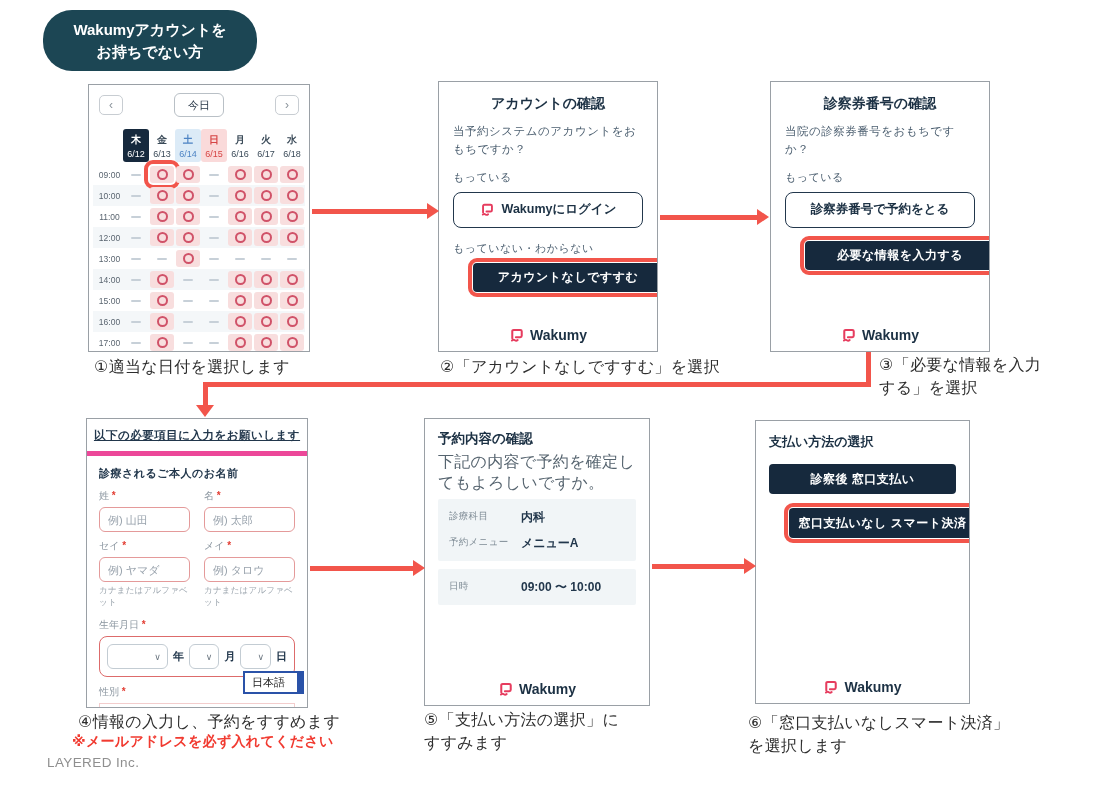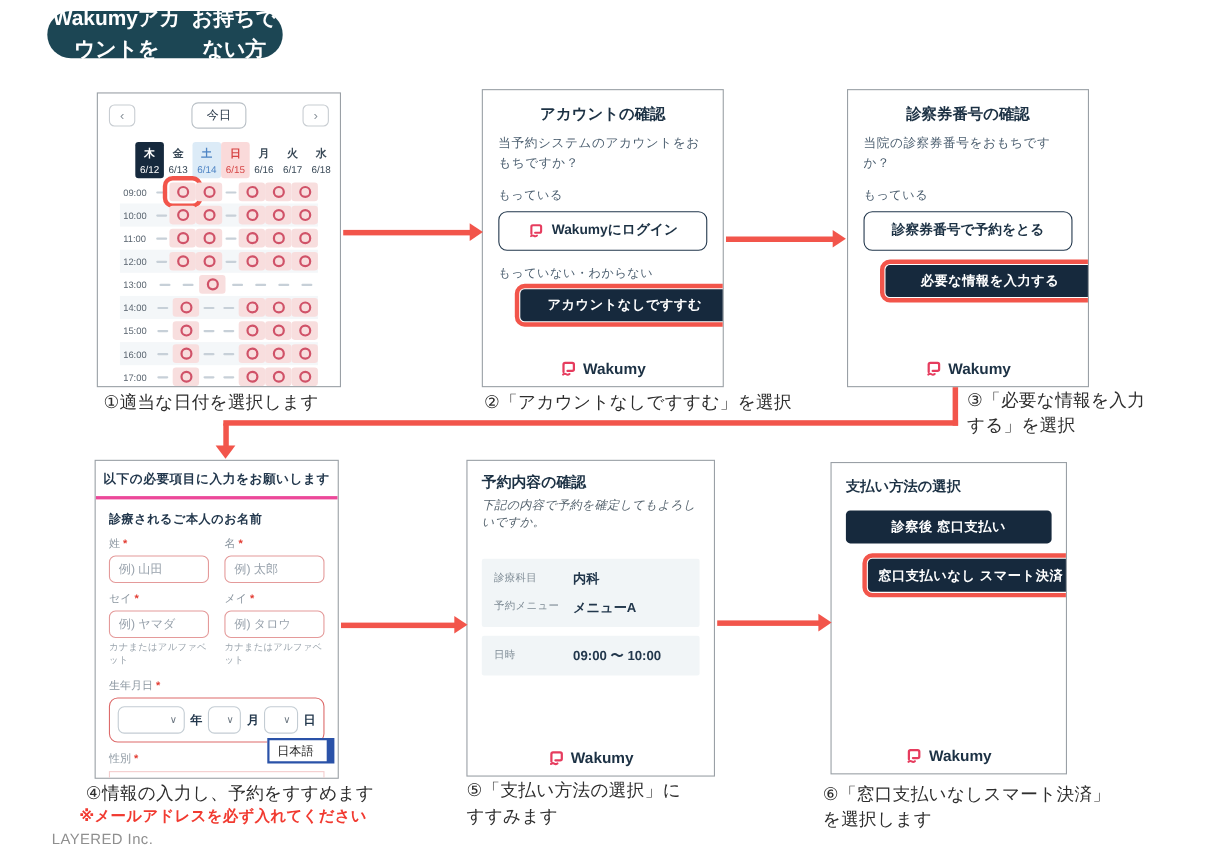--- a/index.html
+++ b/index.html
@@ -5,23 +5,23 @@
   :root{
     --navy:#16293d; --title:#1c3144; --body:#4c5f70; --red:#f2554b;
     --pink:#e63c5e; --ring:#d05268; --chip:#f8dede; --panelborder:#9aa0a6;
   }
   *{box-sizing:border-box; margin:0; padding:0;}
   html,body{background:#ffffff;}
   body{font-family:"Liberation Sans","DejaVu Sans",sans-serif; color:var(--title);}
   #canvas{position:relative; width:1110px; height:785px; background:#fff; overflow:hidden;}
 
   
-  .badge{position:absolute; left:43px; top:10px; width:214px; height:43px; background:#1c4654;
-    border-radius:29px; color:#fff; font-weight:bold; font-size:19px; line-height:1.45;
-    display:flex; flex-direction:row; align-items:center; justify-content:center; text-align:center;}
+  .badge{position:absolute; left:43px; top:10px; width:214px; height:61px; background:#1c4654;
+    border-radius:29px; color:#fff; font-weight:bold; font-size:15px; line-height:1.45;
+    display:flex; flex-direction:column; align-items:center; justify-content:center; text-align:center;}
 
   
   .panel{position:absolute; background:#fff; border:1px solid var(--panelborder); overflow:hidden;}
   #p1{left:88px; top:84px; width:222px; height:268px;}
   #p2{left:438px; top:81px; width:220px; height:271px;}
   #p3{left:770px; top:81px; width:220px; height:271px;}
   #p4{left:86px; top:418px; width:222px; height:290px;}
   #p5{left:424px; top:418px; width:226px; height:288px;}
   #p6{left:755px; top:420px; width:215px; height:284px;}
 
@@ -33,21 +33,21 @@
   .todaybtn{position:absolute; left:50%; transform:translateX(-50%); top:0; width:50px; height:24px;
     border:1px solid #b9c0c6; border-radius:6px; background:#fff; font-size:11px; color:#2b3a4a;
     line-height:22px; text-align:center; cursor:pointer;}
   .dayrow{display:grid; grid-template-columns:30px repeat(7,1fr); margin:6px 4px 2px; }
   .dayh{text-align:center; padding:4px 0 3px; border-radius:3px; color:#3a4a58;}
   .dayh .dow{font-size:10px; font-weight:bold;}
   .dayh .ddate{font-size:9px; margin-top:2px;}
   .dayh.selected{background:var(--navy); color:#fff;}
   .dayh.saturday{background:#dcebf7; color:#4e84c4;}
   .dayh.sunday{background:#fadada; color:#d64545;}
-  .calgrid{margin:0 20px;}
+  .calgrid{margin:0 4px;text-align:center;}
   .trow{display:grid; grid-template-columns:30px repeat(7,1fr); height:21px; align-items:center;}
   .trow.alt{background:#f4f7f9;}
   .tlabel{font-size:8.5px; color:#5a6570; padding-left:3px;}
   .cell{display:flex; align-items:center; justify-content:center;}
   .chip{width:24px; height:17px; background:var(--chip); border-radius:3px;
     display:flex; align-items:center; justify-content:center;}
   .chip.cellhl{outline:4px solid var(--red); outline-offset:2px;}
   .ring{width:11px; height:11px; border:2px solid var(--ring); border-radius:50%;}
   .dash{width:10px; height:2px; background:#c7d0d8; border-radius:1px;}
 
@@ -65,21 +65,21 @@
     cursor:pointer; font-family:inherit; letter-spacing:.5px;}
   .hl{outline:4px solid var(--red); outline-offset:1px;margin-left:20px;}
   .plogo{position:absolute; left:0; right:0; bottom:8px; display:flex; align-items:center;
     justify-content:center; gap:5px;}
   .plogo .logo-ico{width:16px; height:16px;}
   .plogo .logo-word{font-weight:bold; font-size:14px; color:var(--title);}
   .btn-ico{width:15px; height:15px; display:inline-block;}
 
   
   .fheader{text-align:center; font-weight:bold; font-size:11.5px; color:#22374c; padding:9px 6px 8px;
-    border-bottom:3px solid #ec4899; letter-spacing:.5px;}
+    border-bottom:5px solid #ec4899; letter-spacing:.5px;text-decoration:underline;}
   .fbody{padding:7px 12px 0; position:relative;}
   .fsection{font-weight:bold; font-size:11px; color:#22374c; margin:3px 0 8px; letter-spacing:.5px;}
   .fgrid{display:grid; grid-template-columns:1fr 1fr; column-gap:14px; row-gap:7px;}
   .flabel{font-size:10px; color:#8b96a0; margin-bottom:4px;}
   .req{color:#e23b31; font-weight:bold;}
   .pinkinput{width:100%; height:25px; border:1.4px solid #e49a9a; border-radius:6px; font-size:11px;
     padding:0 8px; color:#333; outline:none; font-family:inherit;}
   .pinkinput::placeholder{color:#98a2ac;}
   .fhelper{font-size:8.5px; color:#9aa4ad; margin-top:3px; letter-spacing:.2px;}
   .birthwrap{margin-top:9px;}
@@ -95,21 +95,21 @@
     gap:16px; padding:0 6px;}
   .radio{width:12px; height:12px; border:1.6px solid #eebcbc; border-radius:50%; background:#fff;
     display:inline-block; cursor:pointer;}
   .ropt{display:flex; align-items:center; gap:4px; font-size:11.5px; font-weight:bold; color:#22374c;}
   .imebox{position:absolute; right:3px; bottom:13px; background:#fff; border:2px solid #2a52a8;
     border-right:7px solid #2a52a8; font-size:11px; color:#1d1d1d; padding:2px 12px 2px 7px; z-index:3;}
 
   
   .cpad{padding:11px 13px; position:relative; height:100%;}
   .ctitle{font-size:13.5px; font-weight:bold; color:var(--title); margin-bottom:4px;}
-  .csub{font-size:11px; color:#56646f; margin-bottom:26px; letter-spacing:.3px;font-style:italic;}
+  .csub{font-size:16px; color:#56646f; margin-bottom:5px; letter-spacing:.3px;}
   .ccard{background:#f1f5f7; border-radius:2px; padding:9px 11px; margin-bottom:8px;}
   .crow{display:grid; grid-template-columns:72px 1fr; align-items:start; margin-bottom:8px;}
   .crow:last-child{margin-bottom:0;}
   .clabel{font-size:9.5px; color:#7e8b95; padding-top:2px; letter-spacing:.3px;}
   .cvalue{font-size:12px; font-weight:bold; color:#22374c; line-height:1.5;}
 
   
   .paypad{padding:12px 13px; position:relative; height:100%;}
   .paytitle{font-size:13px; font-weight:bold; color:var(--title); margin-bottom:13px;}
   .darkbtn.pay{height:30px; margin-bottom:14px;}

